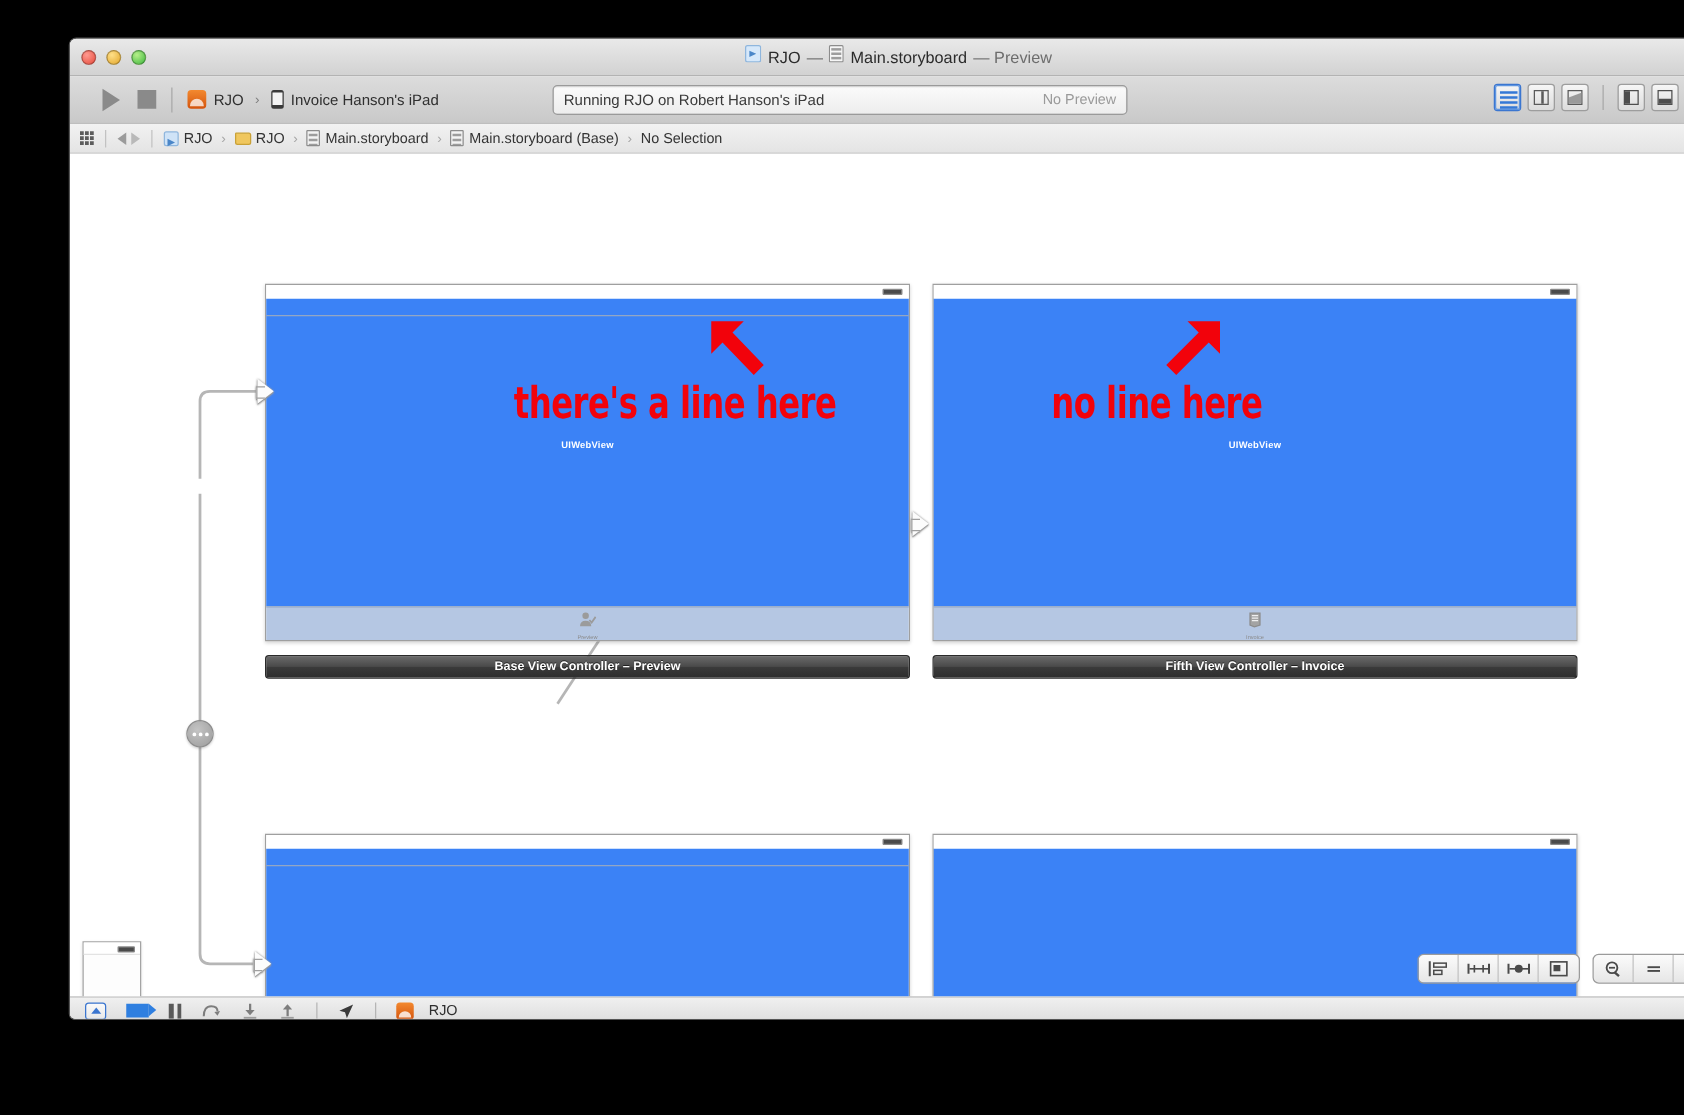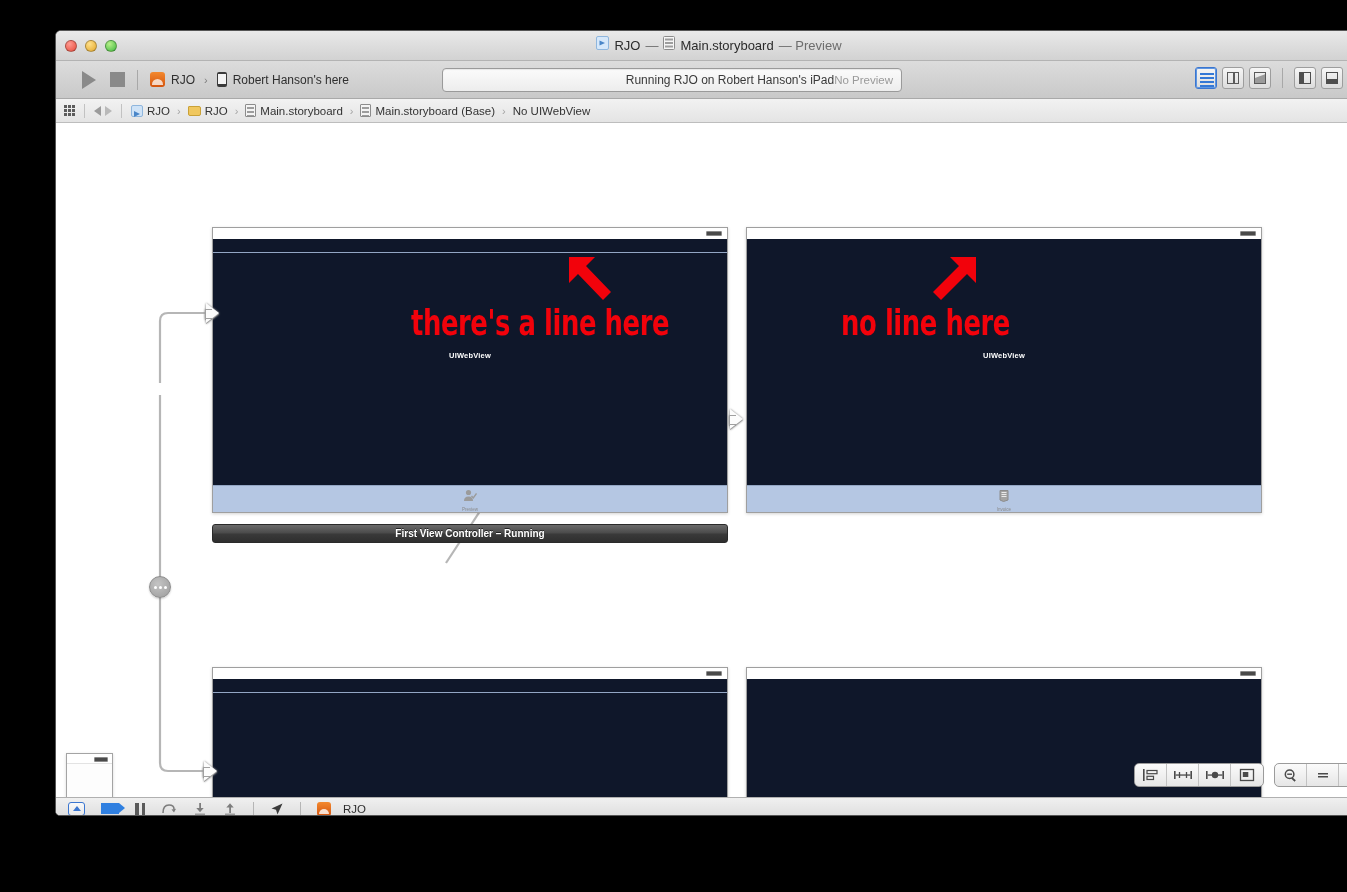--- a/index.html
+++ b/index.html
@@ -101,21 +101,21 @@
   #status-area {
     position:absolute; left: 386px; top: 7px;
     width: 460px; height: 24px;
     background: linear-gradient(to bottom, #fbfbfb, #ededed);
     border: 1px solid #9a9a9a;
     border-radius: 4px;
     box-shadow: inset 0 1px 1px rgba(0,0,0,0.08);
     display:flex; align-items:center; padding: 0 8px;
     font-size: 12px; color: #3a3a3a;
   }
-  #status-text { flex: 1; text-align: right; }
+  #status-text { flex: 1; }
   #status-issues { color: #9a9a9a; font-size: 11.5px; }
 
   #tb-right {
     position: absolute; right: 12px; top: 6px;
     display: flex; align-items: center; gap: 5px;
   }
   .seg-btn {
     width: 22px; height: 22px;
     background: linear-gradient(to bottom,#f6f6f6,#dcdcdc);
     border: 1px solid #9d9d9d; border-radius: 3px;
@@ -177,21 +177,21 @@
     position: relative;
   }
   .vc-statusbar {
     height: 11px; background: #fff; position: relative;
   }
   .vc-statusbar .battery {
     position:absolute; right:5px; top:3px; width:16px;height:5px;
     background:#4a4a4a; border-radius:1px;
     border:1px solid #8a8a8a;
   }
-  .vc-body { background: #0f172a; position: relative; }
+  .vc-body { background: #3b82f6; position: relative; }
   .vc-divider { height:1px; background:#93a6c4; }
   .webview-label {
     position:absolute; left:0; right:0;
     text-align:center; color:#ffffff; font-size:7.5px; font-weight:bold;
     letter-spacing:.2px;
   }
   .vc-tabbar {
     height: 27px; background:#b5c7e3; border-top:1px solid #93a6c4;
     position:relative;
   }
@@ -347,21 +347,21 @@
     <div id="run-stop">
       <div class="run-tri"></div>
       <div class="stop-sq"></div>
     </div>
     <div class="tb-sep"></div>
     <div id="scheme">
       <span class="scheme-icon"></span>
       <span>RJO</span>
       <span class="chev">›</span>
       <span class="dev-icon"></span>
-      <span>Robert Hanson's here</span>
+      <span>Invoice Hanson's iPad</span>
     </div>
 
     <div id="status-area">
       <span id="status-text">Running RJO on Robert Hanson's iPad</span>
       <span id="status-issues">No Preview</span>
     </div>
 
     <div id="tb-right">
       <div class="seg-btn active">
         <span class="ic-lines">
@@ -425,21 +425,21 @@
     </span>
     <span class="crumb-sep">›</span>
 
     <span class="crumb">
       <span class="ic-sb"></span>
       <span>Main.storyboard (Base)</span>
     </span>
     <span class="crumb-sep">›</span>
 
     <span class="crumb">
-      <span>No UIWebView</span>
+      <span>No Selection</span>
     </span>
   </div>
 
   <div id="canvas">
 
     <svg style="position:absolute;left:0;top:0;width:100%;height:100%;pointer-events:none;">
       <path d="M104 260 L104 198 Q104 190 112 190 L150 190" stroke="#b6b6b6" stroke-width="2.2" fill="none"></path>
       <path d="M104 272 L104 640 Q104 648 112 648 L148 648" stroke="#b6b6b6" stroke-width="2.2" fill="none"></path>
       <path d="M428 382 L390 440" stroke="#b6b6b6" stroke-width="2.2" fill="none"></path>
     </svg>
@@ -471,21 +471,21 @@
               <svg width="14" height="14" viewBox="0 0 14 14">
                   <circle cx="5.5" cy="3.5" r="2.6" fill="#9b9b9b"></circle>
                   <path d="M1 12 Q1 7.5 5.5 7.5 Q10 7.5 10 12 Z" fill="#9b9b9b"></path>
                   <path d="M8.5 7 L10.3 9 L13.5 4.5" stroke="#9b9b9b" stroke-width="1.4" fill="none"></path>
                 </svg>
             </div>
             <div class="cap">Preview</div>
           </div>
         </div>
       </div>
-      <div class="scene-label">First View Controller – Running</div>
+      <div class="scene-label">Base View Controller – Preview</div>
     </div>
 
     <div class="scene" style="left:690px; top:104px; width:516px;">
       <div class="vc-frame" style="height:286px;">
         <div class="vc-statusbar">
           <span class="battery"></span>
         </div>
         <div class="vc-body" style="height:246px;">
           <div class="webview-label" style="top:112px;">UIWebView</div>
         </div>
@@ -494,20 +494,21 @@
             <div class="glyph">
               <svg width="14" height="14" viewBox="0 0 14 14">
                   <path d="M3 1.5 L11 1.5 L11 11 L6.5 12.5 L3 11 Z" fill="#a3a3a3" stroke="#8c8c8c"></path>
                   <path d="M4.5 3.5 H9.5 M4.5 5.5 H9.5 M4.5 7.5 H9.5" stroke="#f0f0f0" stroke-width="0.9"></path>
                 </svg>
             </div>
             <div class="cap">Invoice</div>
           </div>
         </div>
       </div>
+      <div class="scene-label">Fifth View Controller – Invoice</div>
     </div>
 
     <div class="scene" style="left:156px; top:544px; width:516px;">
       <div class="vc-frame" style="height:230px;">
         <div class="vc-statusbar">
           <span class="battery"></span>
         </div>
         <div class="vc-body" style="height:219px;">
           <div class="vc-divider" style="position:absolute;left:0;right:0;top:13px;"></div>
 

